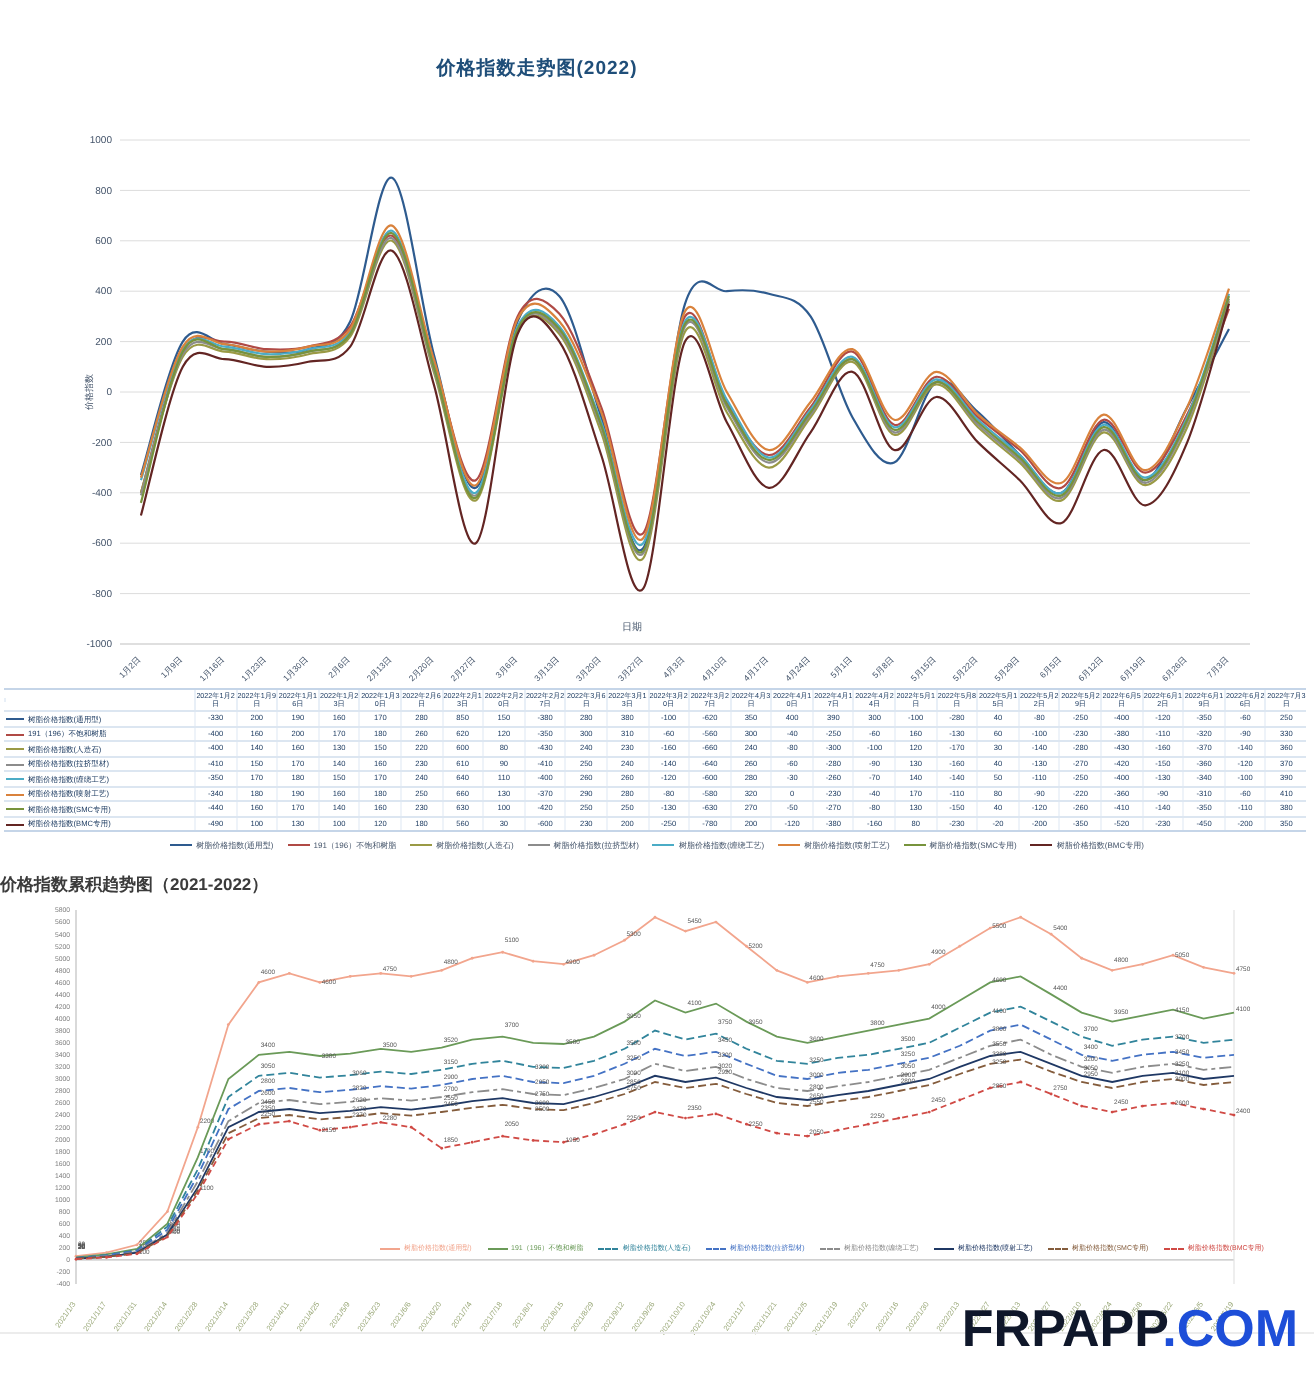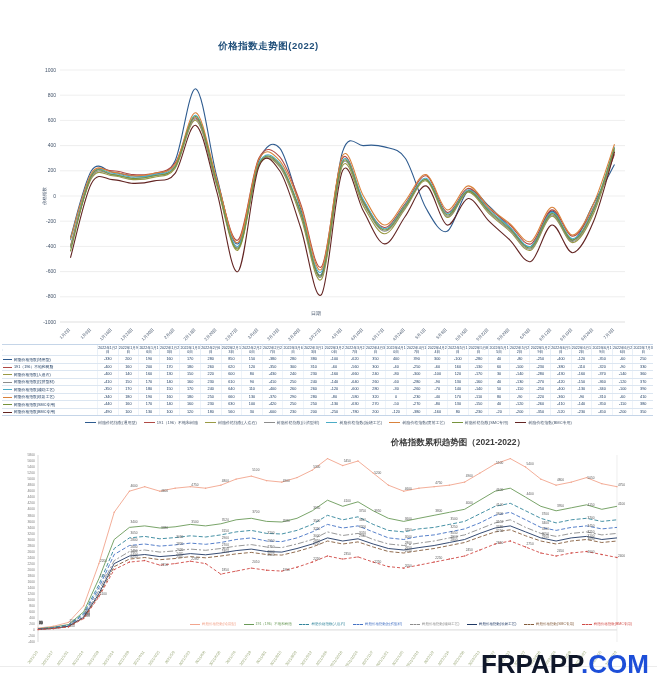--- a/index.html
+++ b/index.html
@@ -1,20 +1,20 @@
 <!DOCTYPE html>
 <html><head>
 <meta charset="utf-8">
 <style>
   html,body{margin:0;padding:0;}
   body{width:657px;height:691px;background:#ffffff;font-family:"Liberation Sans","DejaVu Sans",sans-serif;}
   .page{position:relative;width:657px;height:691px;background:#fff;overflow:hidden;}
   .chart1-title{position:absolute;top:28px;left:0;width:537px;text-align:center;
-    font-size:9.5px;font-weight:bold;color:#1f4e79;letter-spacing:.5px;margin-top:12px;}
-  .chart2-title{position:absolute;top:437px;left:0;width:525px;text-align:right;
+    font-size:9.5px;font-weight:bold;color:#1f4e79;letter-spacing:.5px;}
+  .chart2-title{position:absolute;top:437px;left:0;width:525px;text-align:left;
     font-size:8.5px;font-weight:bold;color:#3b3b3b;}
   svg{position:absolute;left:0;overflow:visible;}
   #chart1-svg{top:40px;}
   #chart2-svg{top:448px;}
   .table-wrap{position:absolute;left:2px;top:344px;width:651px;color:#17365d;}
   .trow{display:grid;grid-template-columns:95px repeat(27,1fr);align-items:center;
     border-top:1px solid #dce6f1;}
   .trow.head{border-top:1px solid #c5d5e8;}
   .trow:last-child{border-bottom:1px solid #c5d5e8;}
   .hcell{font-size:3.6px;line-height:4.2px;text-align:center;padding:1px 0;word-break:break-all;

